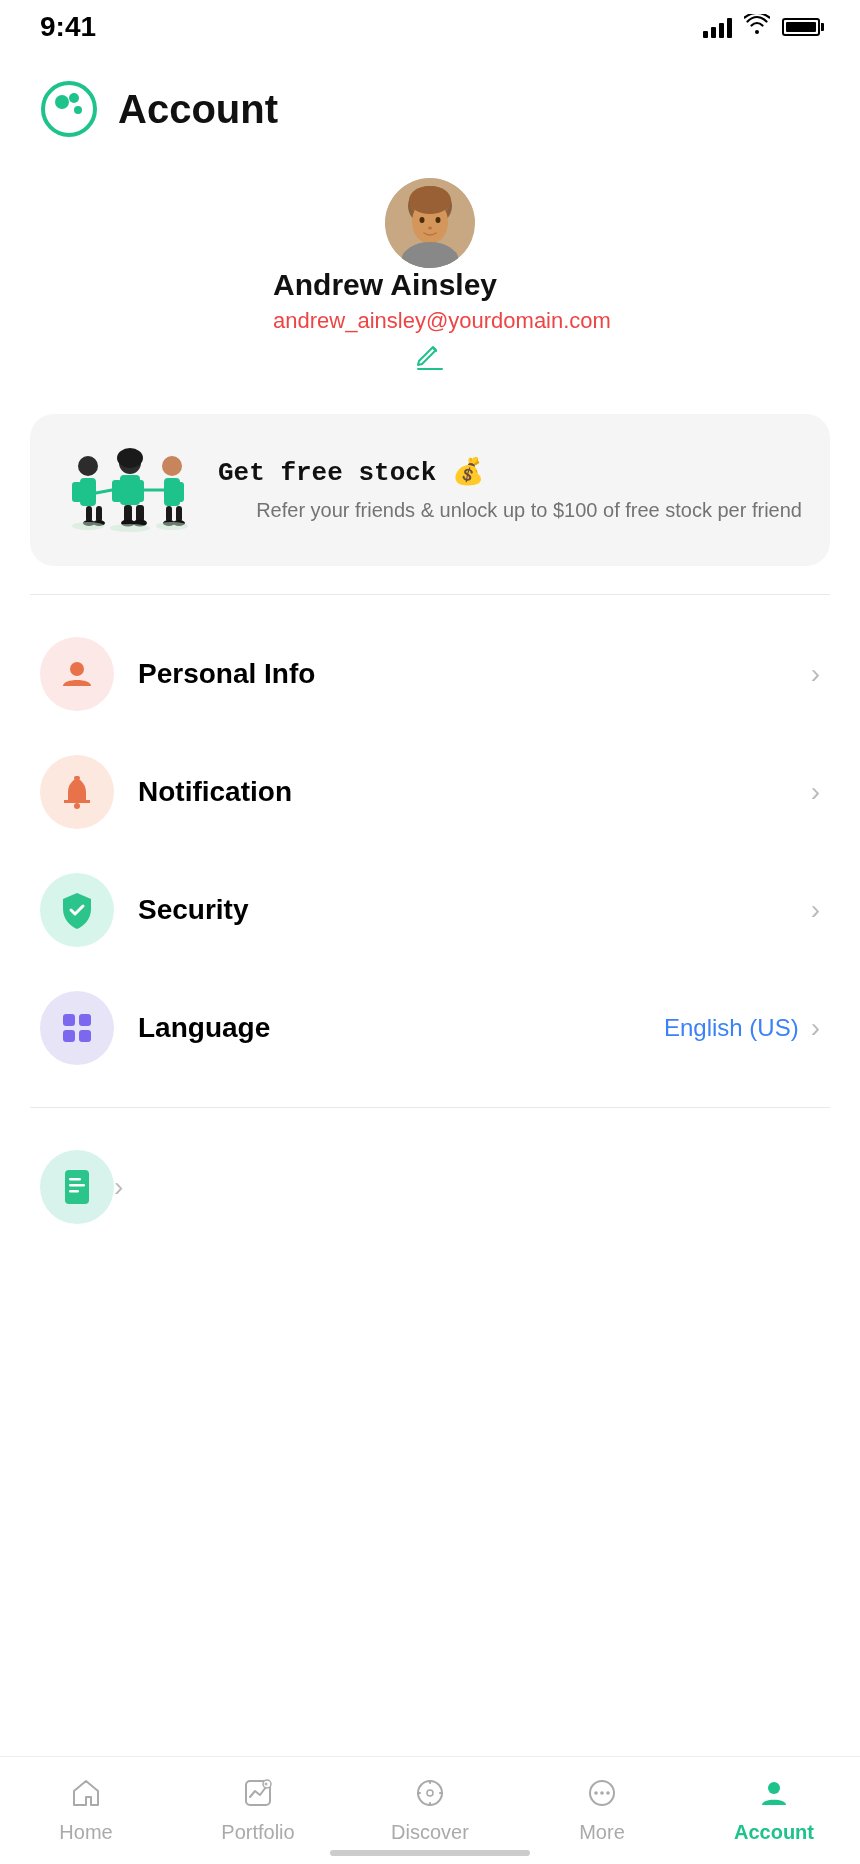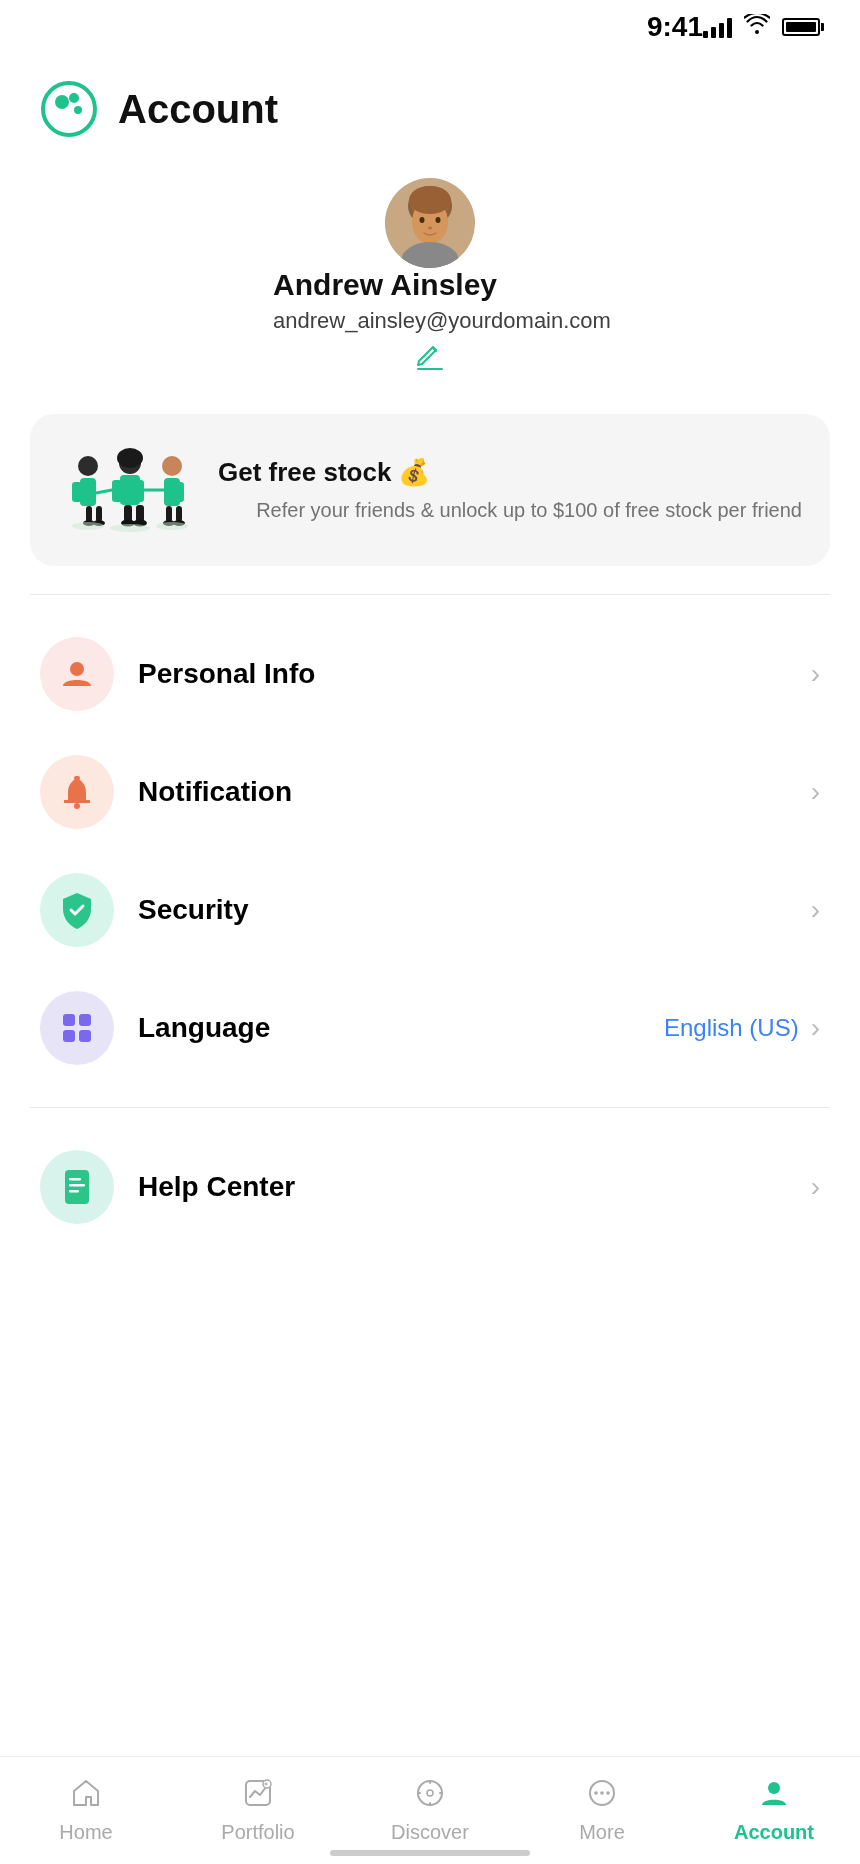--- a/index.html
+++ b/index.html
@@ -9,21 +9,21 @@
       min-height: 1864px;
       background: #ffffff;
       font-family: -apple-system, BlinkMacSystemFont, 'Segoe UI', sans-serif;
       position: relative;
       overflow-x: hidden;
     }
 
     
     .status-bar {
       display: flex;
-      justify-content: flex-end;
+      justify-content: space-between;
       align-items: center;
       padding: 3px 40px 10px 40px;
       height: 60px;
     }
     .status-time {
       font-size: 28px;
       font-weight: 600;
       color: #000;
     }
     .status-icons {
@@ -113,21 +113,21 @@
       flex: 1;
     }
     .profile-name {
       font-size: 30px;
       font-weight: 800;
       color: #111;
       margin-bottom: 6px;
     }
     .profile-email {
       font-size: 22px;
-      color: #404040;
+      color: #ef4444;
     }
     .edit-button {
       width: 46px;
       height: 46px;
       display: flex;
       align-items: center;
       justify-content: center;
       cursor: pointer;
     }
 
@@ -146,20 +146,21 @@
       flex-shrink: 0;
     }
     .referral-text-block {
       flex: 1;
     }
     .referral-title {
       font-size: 26px;
       font-weight: 800;
       color: #111;
       margin-bottom: 8px;
+      font-family: Liberation Mono, monospace;
     }
     .referral-desc {
       font-size: 20px;
       color: #737373;
       line-height: 1.4;
       text-align: right;
     }
 
     
     .divider {
@@ -472,21 +473,20 @@
 
     <div class="menu-item">
       <div class="menu-icon-wrap teal-bg">
         <svg width="36" height="38" viewBox="0 0 36 38">
           <rect x="6" y="2" width="24" height="34" rx="4" fill="#2bc48a"></rect>
           <rect x="10" y="10" width="12" height="2.5" rx="1.2" fill="#fff"></rect>
           <rect x="10" y="16" width="16" height="2.5" rx="1.2" fill="#fff"></rect>
           <rect x="10" y="22" width="10" height="2.5" rx="1.2" fill="#fff"></rect>
         </svg>
       </div>
-      <span class="menu-label">Help Center</span>
       <span class="chevron">›</span>
     </div>
 
   </div>
 </div>
 
 <div class="bottom-nav">
 
   <div class="nav-item">
     <div class="nav-icon">

